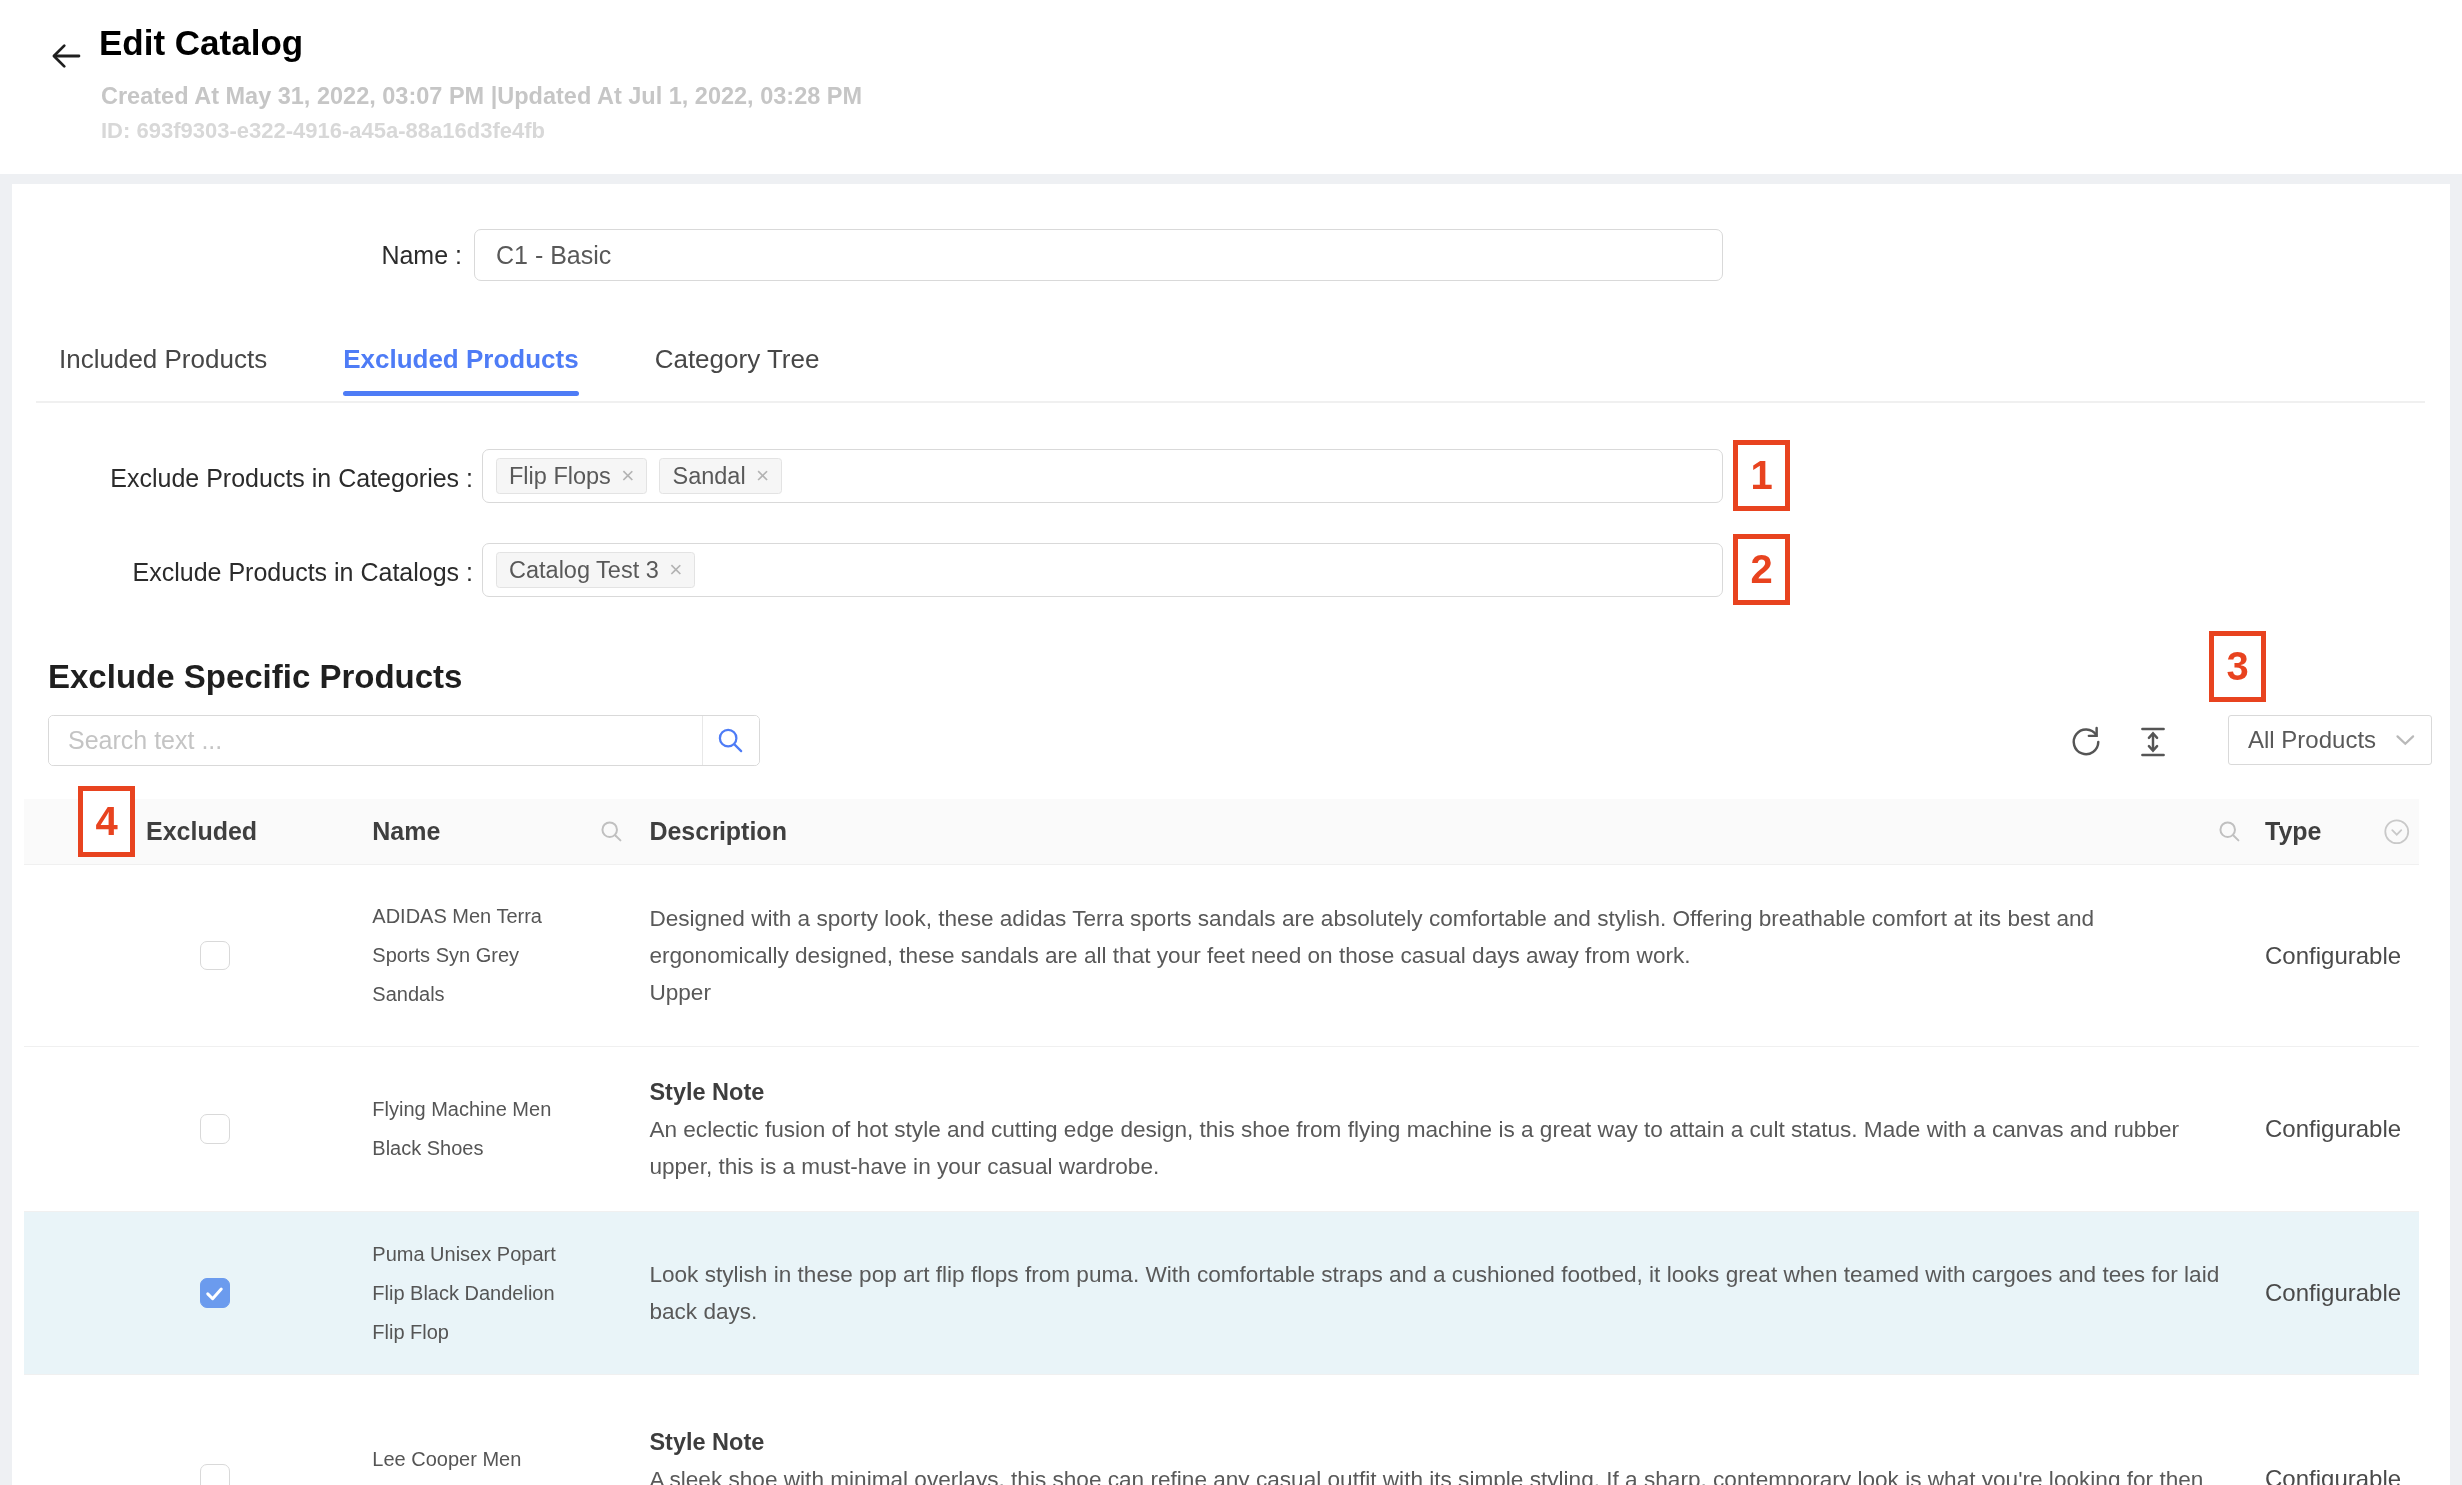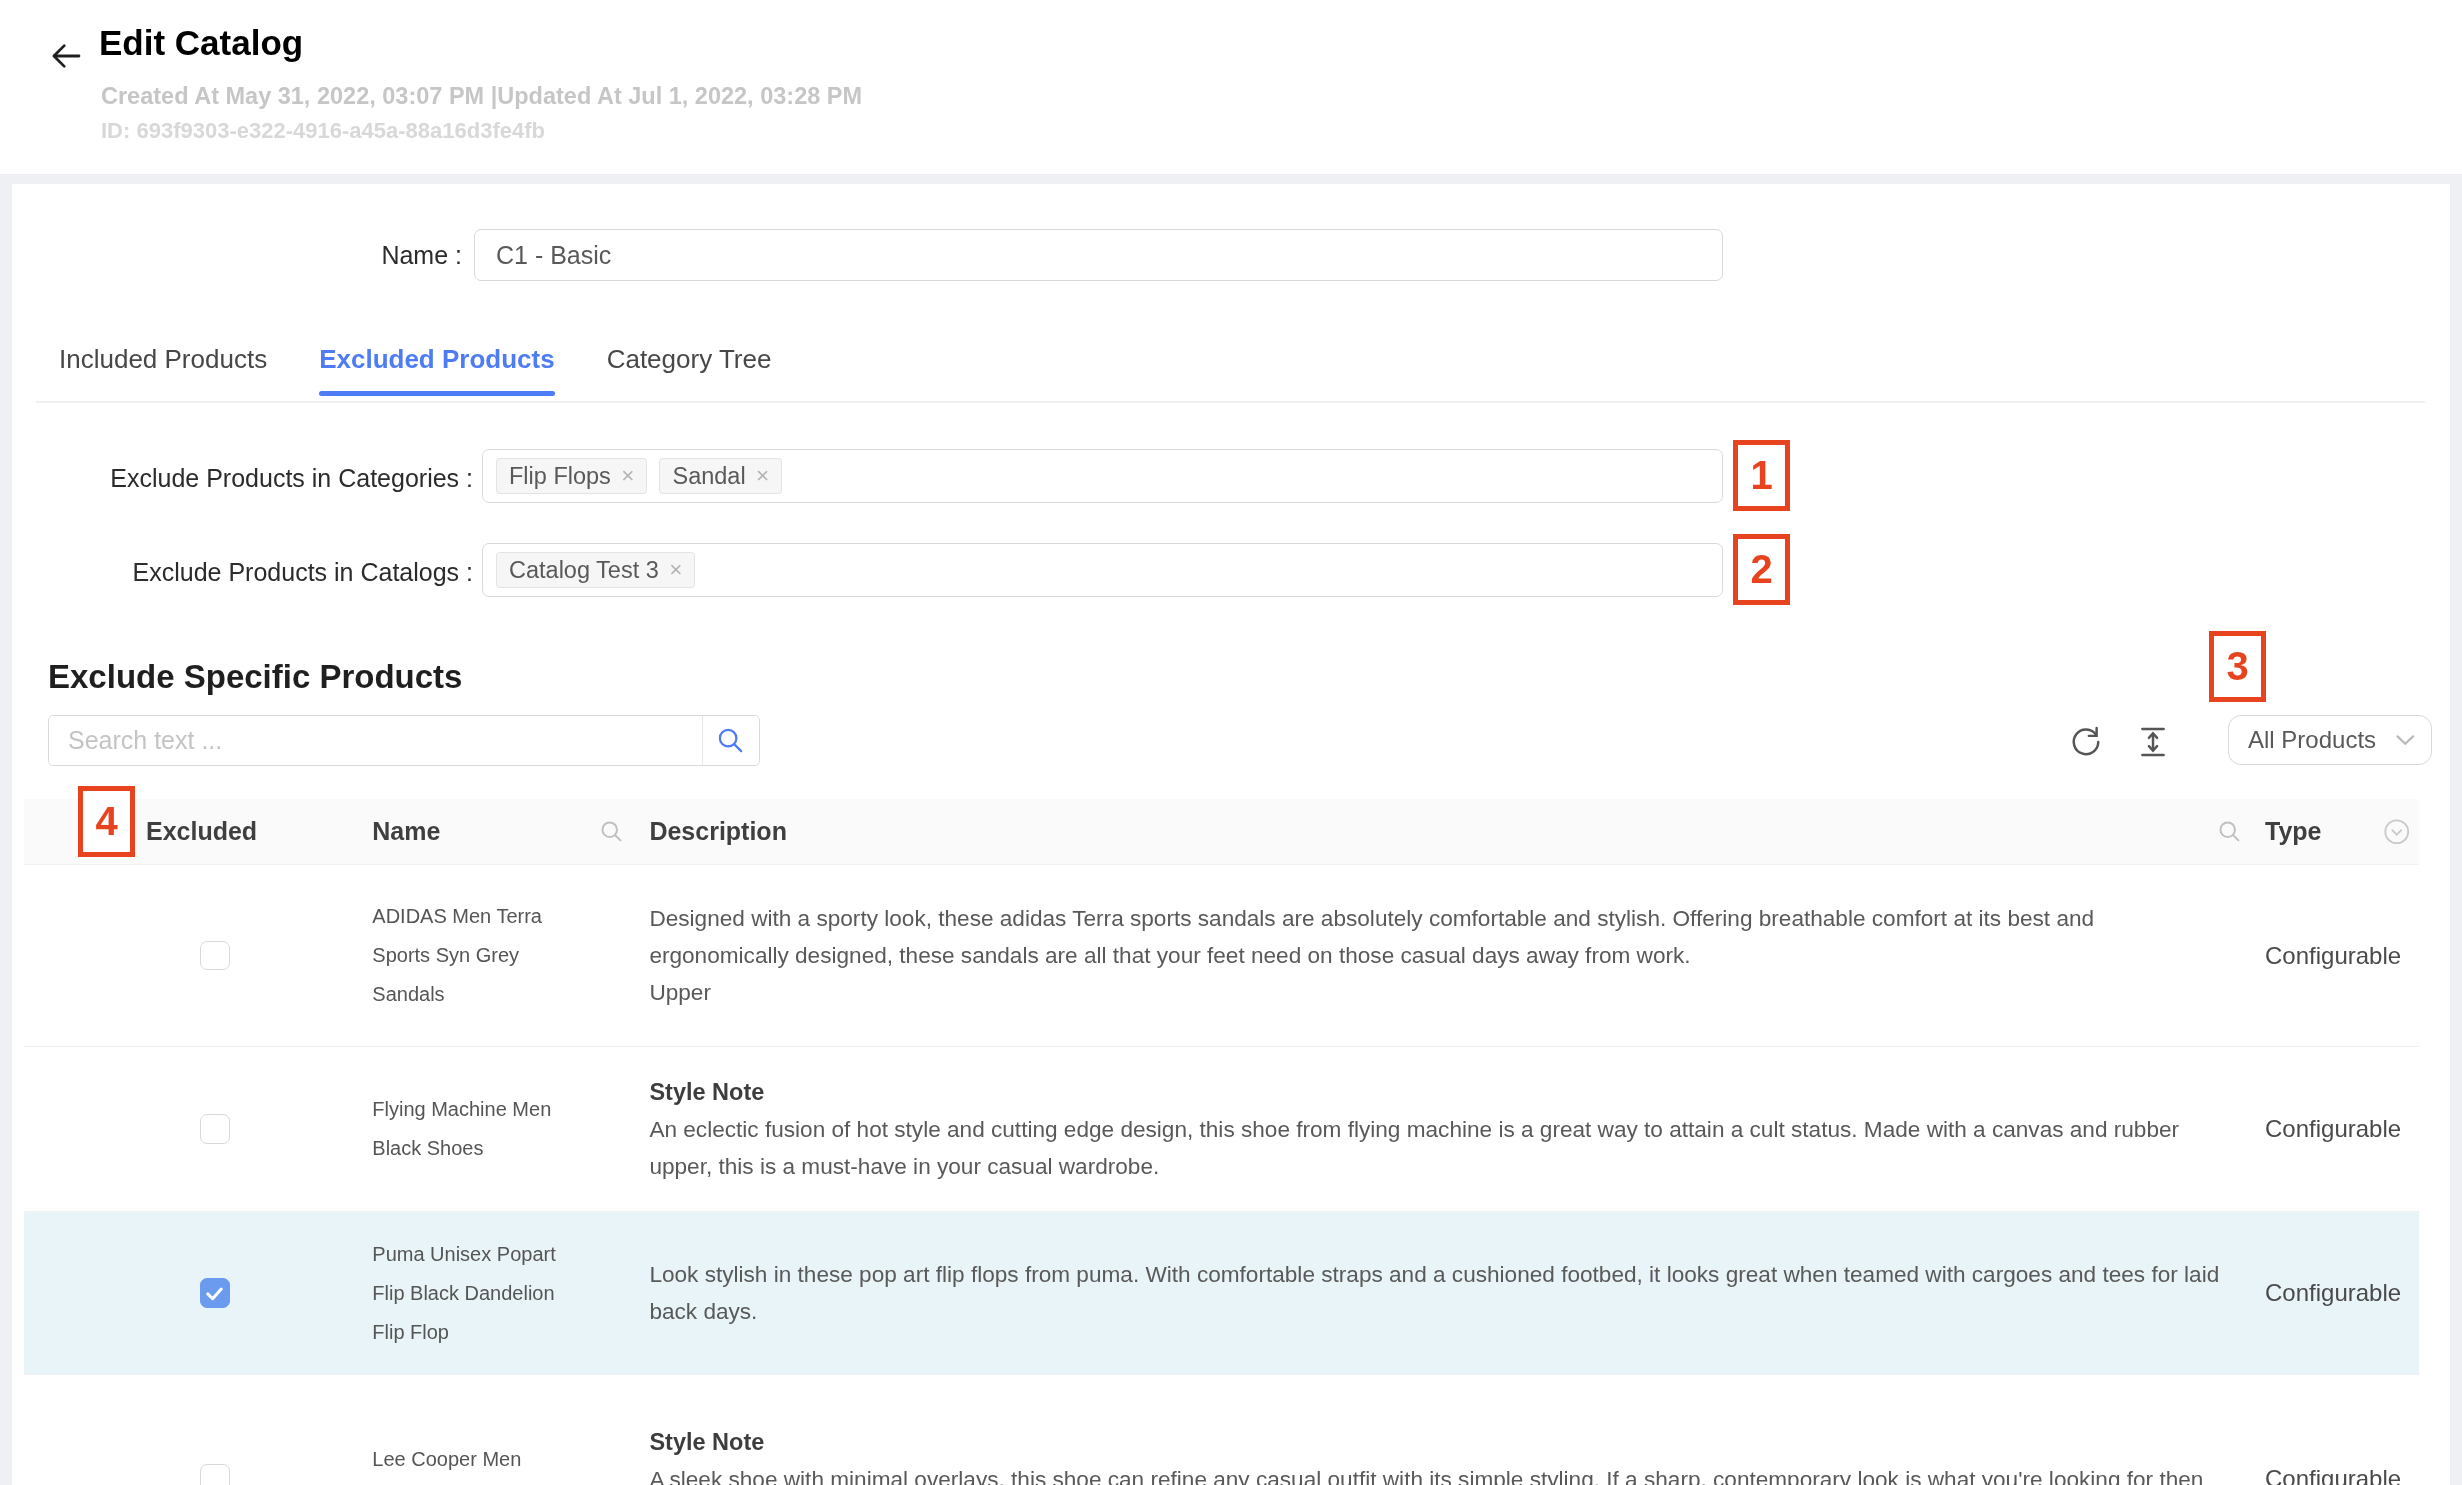--- a/index.html
+++ b/index.html
@@ -18,21 +18,21 @@
   .page-id{position:absolute;left:101px;top:118px;font-size:22px;font-weight:700;color:#d8d8d8;}
 
   
   .card{position:absolute;left:12px;top:184px;width:2438px;bottom:0;background:#fff;overflow:hidden;}
 
   
   .name-label{position:absolute;left:0;top:57px;width:450px;text-align:right;font-size:25px;color:#2b2b2b;}
   .name-input{position:absolute;left:462px;top:45px;width:1249px;height:52px;border:0.9px solid var(--border);border-radius:7px;display:flex;align-items:center;padding-left:21px;font-size:25px;color:#595959;background:#fff;}
 
   
-  .tabs{position:absolute;left:47px;top:160px;display:flex;gap:52px;}
+  .tabs{position:absolute;left:47px;top:160px;display:flex;gap:76px;}
   .tab{font-size:26px;color:#474747;padding-bottom:21px;position:relative;cursor:pointer;}
   .tab.active{color:var(--accent);font-weight:600;}
   .tab.active::after{content:"";position:absolute;left:0;right:0;bottom:0;height:5.2px;background:var(--accent);border-radius:2.6px;}
   .tabs-line{position:absolute;left:24px;top:217px;width:2389px;height:1.7px;background:var(--divider);}
 
   
   .flabel{position:absolute;left:0;width:461px;text-align:right;font-size:25px;color:#2b2b2b;}
   .flabel.cats{top:280px;} .flabel.ctlg{top:374px;}
   .tag-input{position:absolute;left:470px;width:1241px;height:54px;border:0.9px solid var(--border);border-radius:7px;background:#fff;display:flex;align-items:center;gap:12px;padding-left:13px;}
   .tag-input.cats{top:265px;} .tag-input.ctlg{top:359px;}
@@ -47,21 +47,21 @@
   
   .section-title{position:absolute;left:36px;top:474px;font-size:33px;font-weight:700;color:#1f1f1f;}
   .search-bar{position:absolute;left:36px;top:531px;width:712px;height:51px;border:0.9px solid var(--border);border-radius:5.2px;display:flex;background:#fff;overflow:hidden;}
   .search-bar input{flex:1;border:none;outline:none;padding-left:19px;font-size:25px;color:#595959;font-family:"Liberation Sans",sans-serif;}
   .search-bar input::placeholder{color:#c4c4c4;}
   .search-btn{width:57px;border-left:0.9px solid #e8e8e8;display:flex;align-items:center;justify-content:center;cursor:pointer;background:#fff;}
 
   
   .icon-btn{position:absolute;width:45px;height:45px;display:flex;align-items:center;justify-content:center;cursor:pointer;}
   .icon-refresh{left:2051px;top:535px;} .icon-colheight{left:2118px;top:535px;}
-  .dropdown{position:absolute;left:2216px;top:531px;width:204px;height:50px;border:0.9px solid var(--border);border-radius:13px;display:flex;align-items:center;justify-content:space-between;padding:0 14px 0 19px;font-size:24px;color:#595959;cursor:pointer;background:#fff;}
+  .dropdown{position:absolute;left:2216px;top:531px;width:204px;height:50px;border:0.9px solid var(--border);border-radius:3px;display:flex;align-items:center;justify-content:space-between;padding:0 14px 0 19px;font-size:24px;color:#595959;cursor:pointer;background:#fff;}
 
   
   .table{position:absolute;left:12px;top:615px;width:2395px;}
   .thead,.trow{display:grid;grid-template-columns:337px 278px 1620px 161px;}
   .thead{height:66px;background:var(--thead-bg);border-bottom:0.9px solid var(--divider);font-size:25px;font-weight:700;color:#3f3f3f;}
   .th{display:flex;align-items:center;}
   .th.c1{padding-left:122px;}
   .th.c2{padding-left:11.3px;justify-content:space-between;padding-right:14px;}
   .th.c3{padding-left:10.4px;justify-content:space-between;padding-right:15.6px;}
   .th.c4{padding-left:6px;justify-content:space-between;padding-right:8.7px;}

